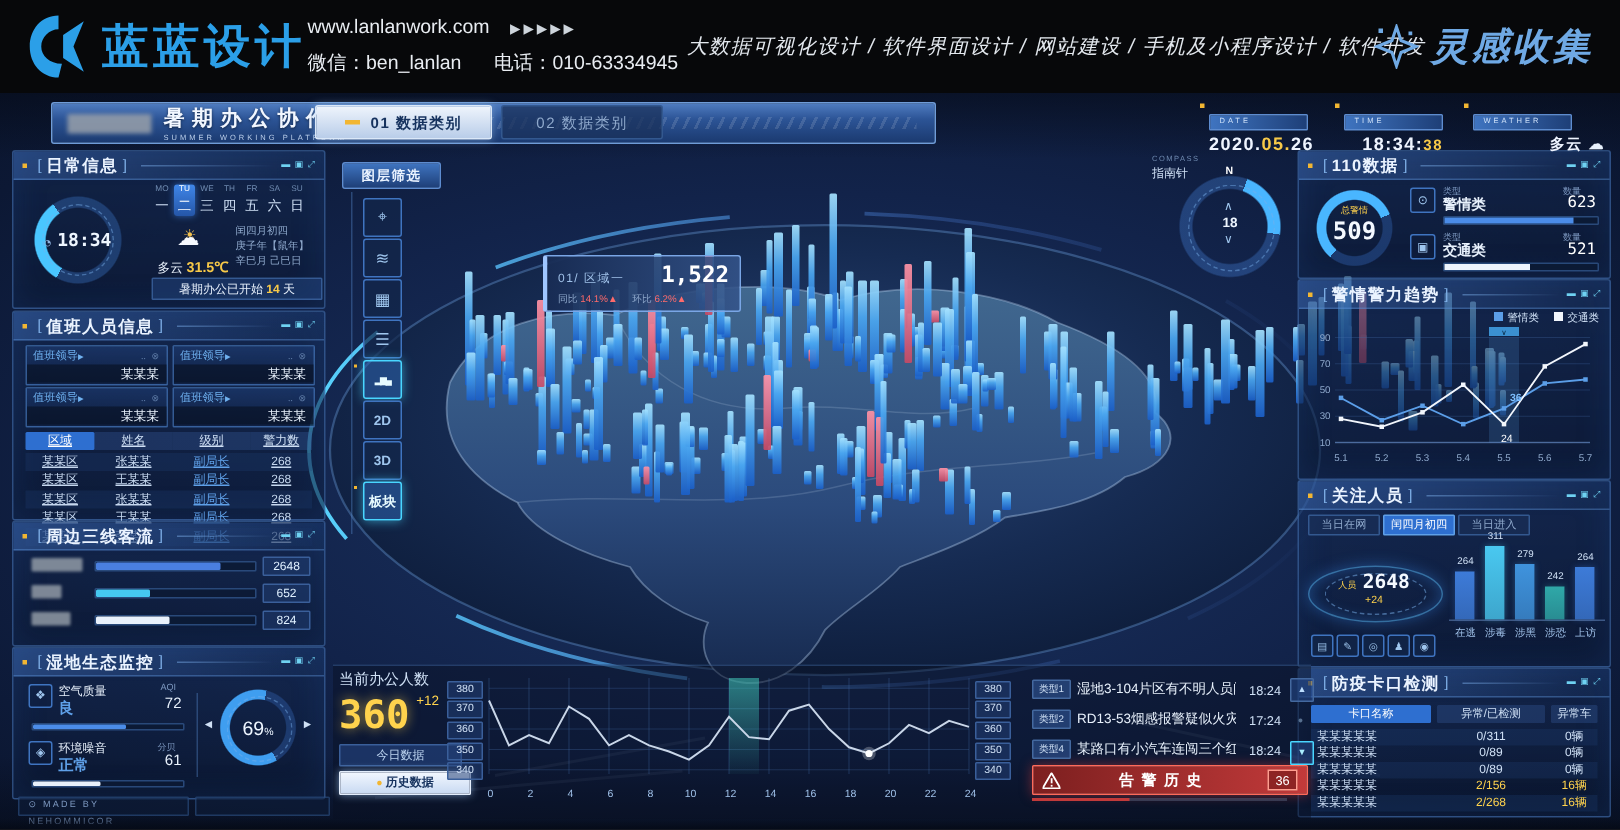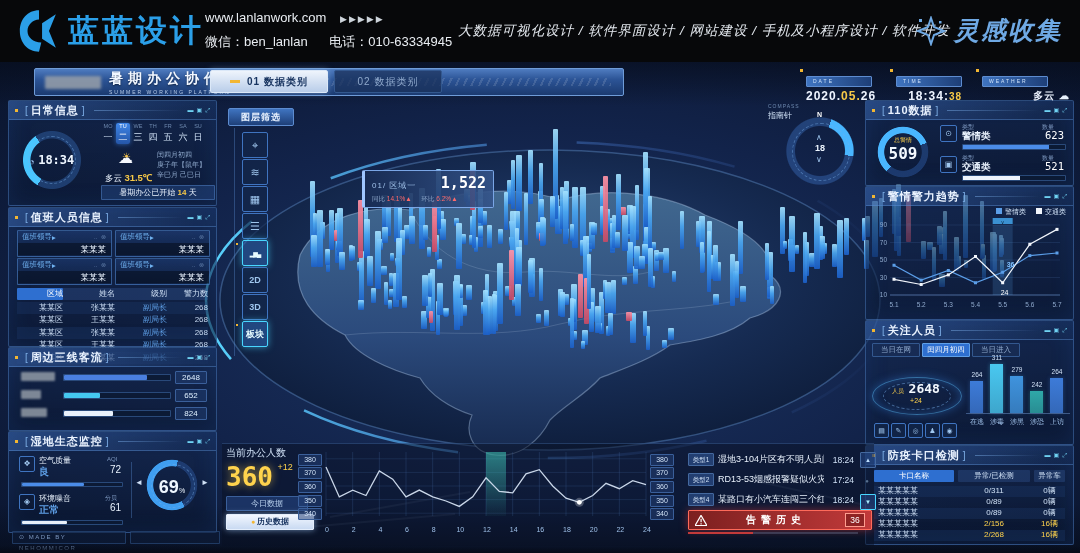--- a/index.html
+++ b/index.html
@@ -78,21 +78,21 @@
   .wcol.active .wcn,.wcol.active .wen{color:#fff;}
 
   
   .dcard{position:absolute;width:93px;height:25px;border:1px solid rgba(80,135,205,.55);
      background:linear-gradient(180deg,rgba(40,80,150,.35),rgba(15,32,64,.5));border-radius:1px;}
   .dcard .r1{display:flex;align-items:center;height:12px;padding:0 4px;font-size:7.5px;color:#6fb1f0;}
   .dcard .r1 .ops{margin-left:auto;color:#5d7ba6;font-size:6px;letter-spacing:1px;}
   .dcard .r2{height:12px;background:rgba(8,18,38,.7);text-align:right;padding:0 5px;
      font-size:8.5px;color:#e8f1fc;line-height:12px;}
   .trow{position:absolute;left:8px;width:191px;height:12px;display:flex;font-size:8px;line-height:12px;}
-  .trow>div{text-align:right;}
+  .trow>div{text-align:center;text-decoration:underline;}
   .tc0{width:46px;} .tc1{width:52px;} .tc2{width:52px;} .tc3{width:41px;}
   .thead .tc0{background:#2e6fd0;color:#fff;border-radius:1px;}
   .thead .tc1,.thead .tc2,.thead .tc3{background:rgba(60,100,170,.3);color:#cfe0f5;}
   .zebra{background:rgba(34,64,118,.28);}
 
   
   .ltool{position:absolute;left:14px;width:24px;height:24px;border:1px solid #3f74c0;border-radius:2px;
     background:rgba(18,38,74,.7);color:#9fc6ee;display:flex;align-items:center;justify-content:center;
     font-size:11px;cursor:pointer;}
   .ltool.lbl{font-size:9px;font-weight:bold;letter-spacing:0;}
@@ -712,21 +712,21 @@
       <div class="abs" style="left:30px;top:61px;font-size:8px"><span class="wt">环境噪音</span></div>
       <div class="abs bl" style="left:30px;top:71px;font-size:10px;font-weight:bold">正常</div>
       <div class="abs dim" style="left:96px;top:62px;font-size:6px">分贝</div>
       <div class="abs wt" style="left:96px;top:70px;font-size:10px;text-align:right;width:16px">61</div>
       <div class="abs bar-track" style="left:12px;top:88px;width:100px;height:3px">
           <div class="bar-fill" style="width:45%;background:#e8f0fa"></div>
         </div>
       <div class="abs" style="left:122px;top:30px;width:1px;height:56px;background:rgba(95,150,220,.35)"></div>
       <div class="abs ring" style="left:136px;top:26px;width:54px;height:54px;background:conic-gradient(from 150deg,#3f9ef0 0 62%,rgba(35,70,130,.7) 62% 100%)"></div>
       <div class="abs dashring" style="left:142px;top:32px;width:42px;height:42px"></div>
-      <div class="abs" style="left:136px;top:45px;width:54px;text-align:center;color:#eef6ff"><span style="font-size:18px;font-weight:bold">69</span><span style="font-size:7px">%</span></div>
+      <div class="abs" style="left:136px;top:45px;width:54px;text-align:center;color:#eef6ff"><span style="font-size:13px;font-weight:normal">69</span><span style="font-size:7px">%</span></div>
       <div class="abs" style="left:126px;top:46px;font-size:8px;color:#cfe0f5">◄</div>
       <div class="abs" style="left:192px;top:46px;font-size:8px;color:#cfe0f5">►</div>
     </div>
 
     <div class="footer-strip" style="left:12px;width:112px;z-index:5">
       <div id="made-by"><span>⊙ </span><span>MADE BY NEHOMMICOR</span></div>
     </div>
     <div class="footer-strip" style="left:130px;width:88px;z-index:5"></div>
     <div class="abs" style="left:0;top:483px;width:1080px;height:8px;background:linear-gradient(180deg,rgba(10,20,40,.2),rgba(5,10,22,.9));z-index:5"></div>
 

